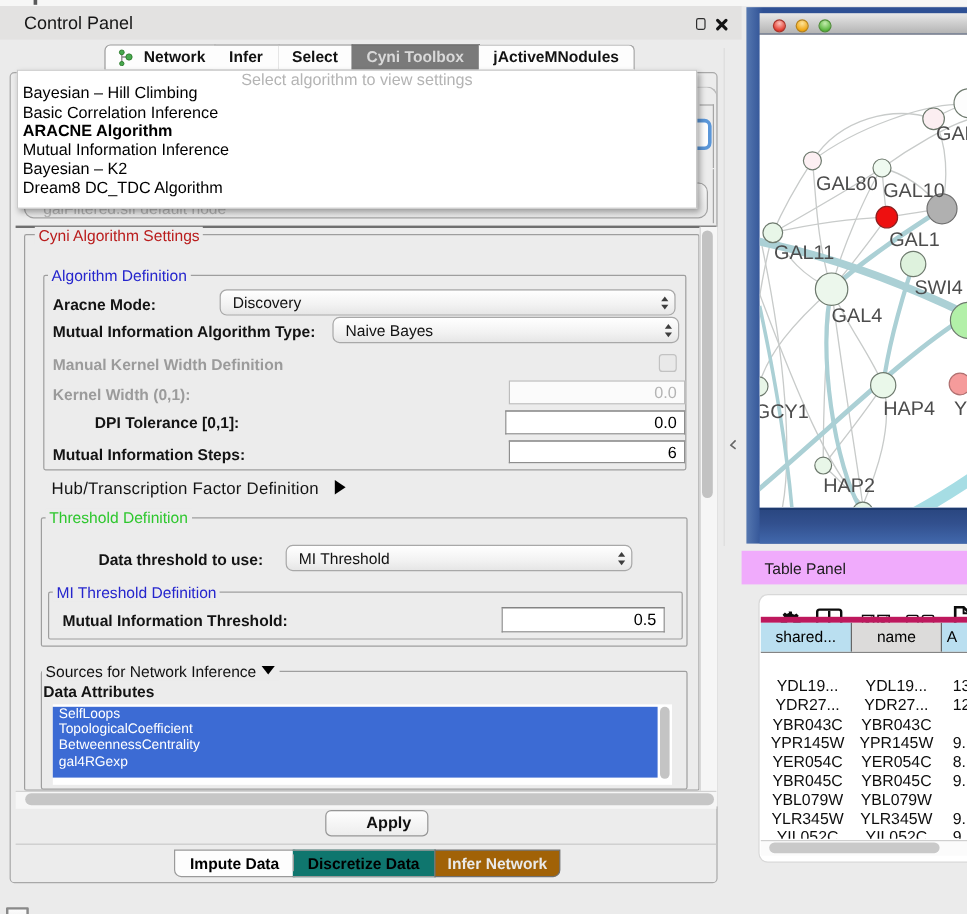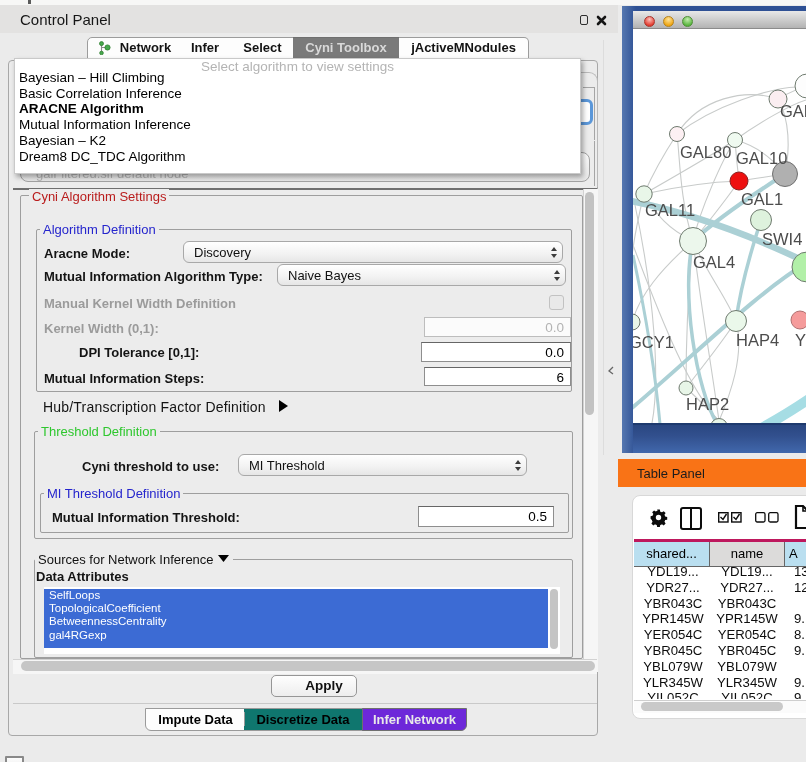--- a/index.html
+++ b/index.html
@@ -92,21 +92,21 @@
     </div>
 
   <div class="lbl" style="left:43px;top:399px;font-weight:normal;font-size:14px;letter-spacing:0.2px;">Hub/Transcription Factor Definition</div>
   <svg class="abs" style="left:277px;top:399px;" width="12" height="14" viewBox="0 0 12 14">
      <path d="M2 1 L11 7 L2 13 Z" fill="#000"></path>
     </svg>
 
   <div class="gbox" style="left:34px;top:431px;width:537px;height:106px;"></div>
   <div class="gtitle" style="left:38px;top:424px;color:#2ec72e;">Threshold Definition</div>
 
-  <div class="lbl" style="left:82px;top:459px;">Cyni threshold to use:</div>
+  <div class="lbl" style="left:82px;top:459px;">Data threshold to use:</div>
   <div class="combo" style="left:238px;top:454px;width:287px;height:20px;">
      <div class="ctext">MI Threshold</div>
       <div class="spin"></div>
   </div>
 
   <div class="gbox" style="left:40px;top:493px;width:527px;height:38px;"></div>
   <div class="gtitle" style="left:44px;top:486px;color:#2525cd;">MI Threshold Definition</div>
 
   <div class="lbl" style="left:52px;top:510px;">Mutual Information Threshold:</div>
   <div class="field" style="left:418px;top:506px;width:134px;height:19px;">
@@ -138,21 +138,21 @@
 
   <div class="abs" style="left:13px;top:703px;width:584px;height:1px;background:#c9c9c9;"></div>
 
   <div class="abs" style="left:271px;top:675px;width:64px;height:20px;border:1px solid #969696;border-radius:5px;
        background:linear-gradient(#fefefe,#ededed);font-size:13.5px;font-weight:bold;color:#111;text-align:center;line-height:20px;padding-left:20px;">Apply</div>
 
   <div class="abs" style="left:145px;top:708px;width:99px;height:21px;background:#fdfdfd;border:1px solid #9a9a9a;
        border-radius:0 0 0 6px;font-size:13px;font-weight:bold;text-align:center;line-height:21px;">Impute Data</div>
   <div class="abs" style="left:244px;top:708px;width:118px;height:21px;background:#0f766e;border:1px solid #9a9a9a;border-left:none;
        font-size:13px;font-weight:bold;text-align:center;line-height:21px;">Discretize Data</div>
-  <div class="abs" style="left:362px;top:708px;width:103px;height:21px;background:#6d28d9;border:1px solid #6f6f6f;
+  <div class="abs" style="left:362px;top:708px;width:103px;height:21px;background:#a16207;border:1px solid #6f6f6f;
        border-radius:0 0 6px 0;font-size:13px;font-weight:bold;color:#e9e9e9;text-align:center;line-height:21px;">Infer Network</div>
   <div class="abs" style="left:244px;top:712px;width:1px;height:14px;background:#9a9a9a;"></div>
 
   <div class="tab" style="left:87px;width:91px;border-radius:5px 0 0 0;">
      <svg class="abs" style="left:10px;top:3px;" width="14" height="14" viewBox="0 0 14 14">
         <path d="M3.5 3 L3.5 12 M3.5 6.5 L8.5 6.5" stroke="#8a8a8a" stroke-width="1.1" fill="none"></path>
         <circle cx="3.5" cy="2.6" r="2" fill="#47a94f" stroke="#2c7d2c" stroke-width="0.8"></circle>
         <circle cx="9.5" cy="6.5" r="2.6" fill="#47a94f" stroke="#2c7d2c" stroke-width="0.8"></circle>
         <circle cx="3.5" cy="12" r="1.8" fill="#47a94f" stroke="#2c7d2c" stroke-width="0.8"></circle>
      </svg>
@@ -256,21 +256,21 @@
          <text x="762" y="245">SWI4</text>
          <text x="693" y="268">GAL4</text>
          <text x="629" y="348">GCY1</text>
          <text x="736" y="346">HAP4</text>
          <text x="795" y="346">Y</text>
          <text x="686" y="410">HAP2</text>
        </g>
      </svg>
   </div>
 
-  <div class="abs" style="left:618px;top:459px;width:188px;height:28px;background:#f97316;">
+  <div class="abs" style="left:618px;top:459px;width:188px;height:28px;background:#f0abfc;">
      <div class="abs" style="left:19px;top:7px;font-size:13px;color:#1c1c1c;">Table Panel</div>
   </div>
   <div class="abs" style="left:632px;top:495px;width:180px;height:222px;background:#fff;border:1px solid #d8d8d8;border-radius:8px;"></div>
 
   <svg class="abs" style="left:649px;top:508px;" width="19" height="19" viewBox="0 0 24 24">
      <path id="gear" fill="#0c0c0c" d="M10.3 2h3.4l.5 2.6a7 7 0 0 1 2.2.9l2.2-1.5 2.4 2.4-1.5 2.2c.4.7.7 1.4.9 2.2l2.6.5v3.4l-2.6.5a7 7 0 0 1-.9 2.2l1.5 2.2-2.4 2.4-2.2-1.5a7 7 0 0 1-2.2.9l-.5 2.6h-3.4l-.5-2.6a7 7 0 0 1-2.2-.9l-2.2 1.5-2.4-2.4 1.5-2.2a7 7 0 0 1-.9-2.2L2 13.7v-3.4l2.6-.5c.2-.8.5-1.5.9-2.2L4 5.4 6.4 3l2.2 1.5c.7-.4 1.4-.7 2.2-.9zM12 8.6a3.4 3.4 0 1 0 0 6.8 3.4 3.4 0 0 0 0-6.8z"></path>
   </svg>
   <div class="abs" style="left:680px;top:507px;width:18px;height:19px;border:2.5px solid #0c0c0c;border-radius:3px;">
      <div class="abs" style="left:7.5px;top:0;width:2.5px;height:19px;background:#0c0c0c;"></div>
   </div>
@@ -282,21 +282,21 @@
   </svg>
   <svg class="abs" style="left:755px;top:512px;" width="24" height="11" viewBox="0 0 24 11">
      <rect x="0.7" y="0.7" width="9.3" height="9.3" fill="none" stroke="#0c0c0c" stroke-width="1.3" rx="1.5"></rect>
      <rect x="13.7" y="0.7" width="9.3" height="9.3" fill="none" stroke="#0c0c0c" stroke-width="1.3" rx="1.5"></rect>
   </svg>
   <svg class="abs" style="left:794px;top:504px;" width="16" height="26" viewBox="0 0 16 26">
      <path d="M2 2 L9 2 L14 7 L14 24 L2 24 Z" fill="none" stroke="#0c0c0c" stroke-width="2.2"></path>
      <path d="M9 2 L9 7 L14 7" fill="none" stroke="#0c0c0c" stroke-width="1.6"></path>
   </svg>
 
-  <div class="abs" style="left:634px;top:539px;width:172px;height:24px;border-top:3px solid #be185d;border-bottom:1px solid #666;">
+  <div class="abs" style="left:634px;top:514px;width:172px;height:24px;border-top:5px solid #be185d;border-bottom:1px solid #666;">
      <div class="abs" style="left:0;top:0;width:75px;height:24px;background:#badff0;border-right:1px solid #666;
           font-size:13px;text-align:center;line-height:24px;">shared...</div>
      <div class="abs" style="left:76px;top:0;width:74px;height:24px;background:#dcdbda;border-right:1px solid #666;
           font-size:13px;text-align:center;line-height:24px;">name</div>
      <div class="abs" style="left:151px;top:0;width:21px;height:24px;background:#badff0;
           font-size:13px;line-height:24px;padding-left:4px;">A</div>
   </div>
 
   <div class="abs" style="left:634px;top:564px;width:172px;height:135px;overflow:hidden;font-size:13.2px;color:#0d0d0d;">
      <div style="position:relative;height:15.8px;padding-left:32px;">

